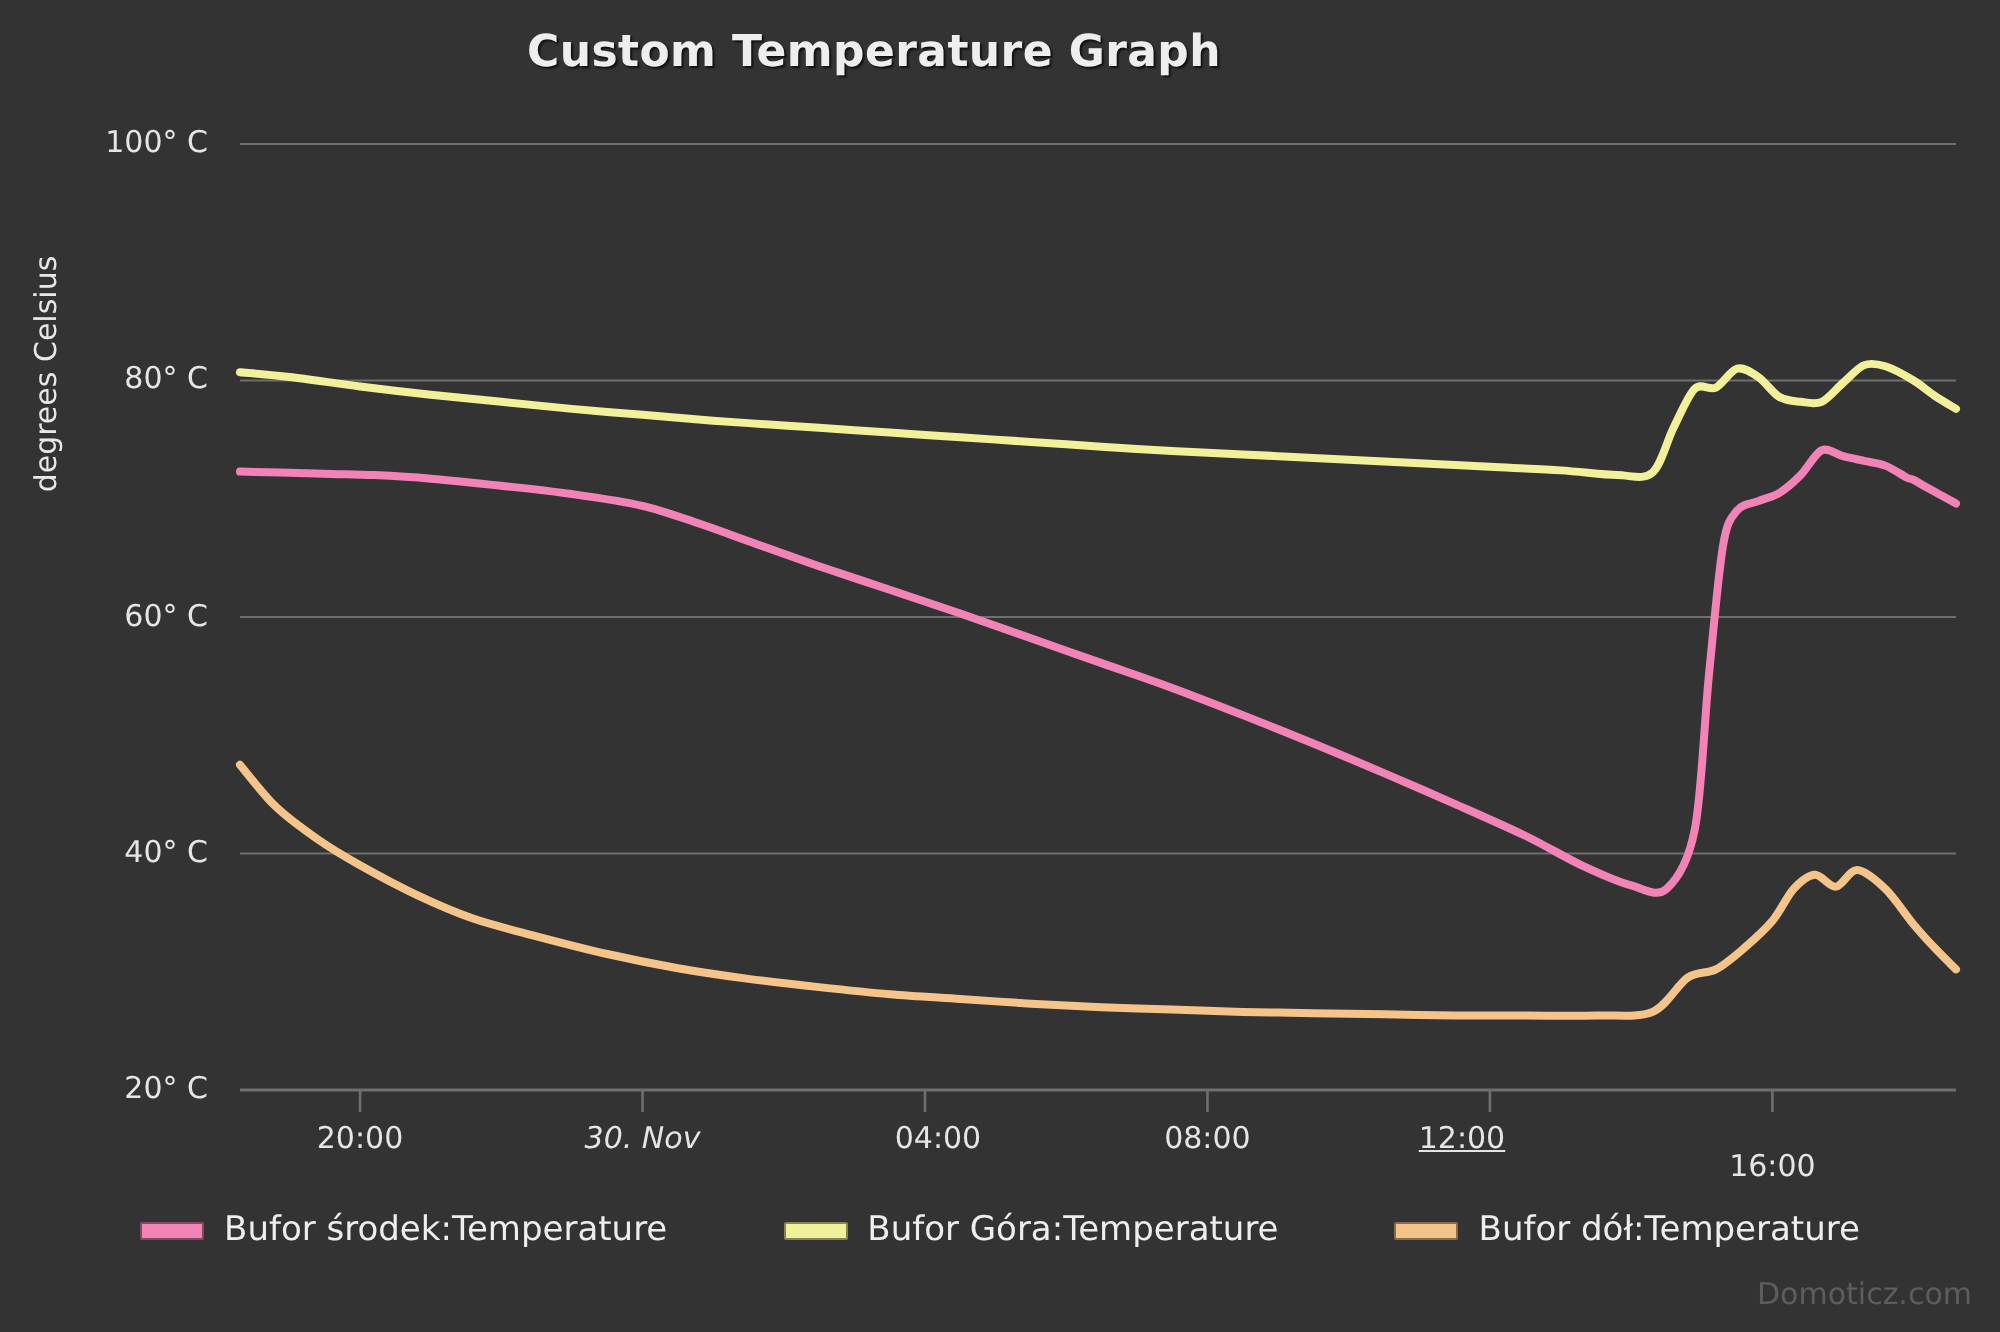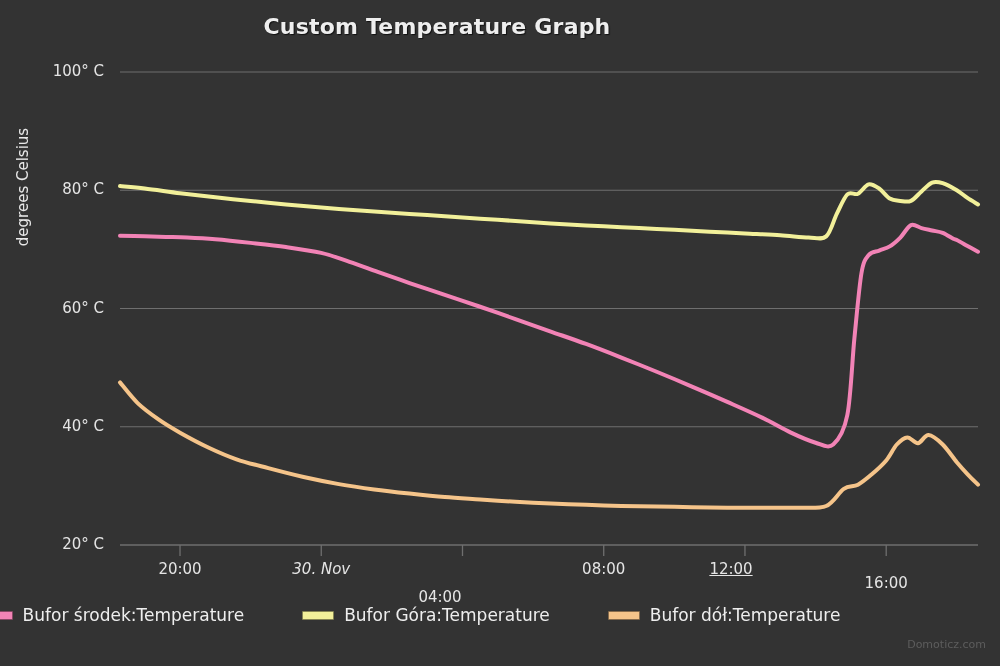--- a/index.html
+++ b/index.html
@@ -60,21 +60,21 @@
     width: 90px;
   }
   .xtick-label {
     text-align: center;
     width: 110px;
   }
   #legend {
     position: absolute;
     left: 0;
     top: 605px;
-    width: 821px;
+    width: 1000px;
     display: flex;
     justify-content: center;
     align-items: center;
     gap: 58px;
   }
   .legend-entry {
     display: flex;
     align-items: center;
     gap: 10px;
   }
@@ -86,21 +86,21 @@
   }
   .legend-label {
     font-size: 17px;
     color: #eeeeee;
     white-space: nowrap;
   }
   #watermark {
     position: absolute;
     right: 14px;
     top: 638px;
-    font-size: 11px;
+    font-size: 15px;
     color: #5d5d5d;
   }
 </style>
 </head>
 <body>
 
 <div id="chart-root">
 
   <div id="chart-title">Custom Temperature Graph</div>
 
@@ -132,21 +132,21 @@
   <div id="ytick-labels">
       <div class="tick-label ytick-label" style="left: 14px; top: 535px;">20° C</div>
       <div class="tick-label ytick-label" style="left: 14px; top: 416.75px;">40° C</div>
       <div class="tick-label ytick-label" style="left: 14px; top: 298.5px;">60° C</div>
       <div class="tick-label ytick-label" style="left: 14px; top: 180.25px;">80° C</div>
       <div class="tick-label ytick-label" style="left: 14px; top: 62px;">100° C</div>
     </div>
   <div id="xtick-labels">
       <div class="tick-label xtick-label" style="left: 125.025px; top: 560px;">20:00</div>
       <div class="tick-label xtick-label" style="left: 266.259px; top: 560px; font-style: italic;">30. Nov</div>
-      <div class="tick-label xtick-label" style="left: 385px; top: 560px; margin-top: 28px;">04:00</div>
+      <div class="tick-label xtick-label" style="left: 414px; top: 560px;">04:00</div>
       <div class="tick-label xtick-label" style="left: 548.728px; top: 560px;">08:00</div>
       <div class="tick-label xtick-label" style="left: 676px; top: 560px; text-decoration: underline;">12:00</div>
       <div class="tick-label xtick-label" style="left: 831.198px; top: 574px;">16:00</div>
     </div>
 
   <div id="legend">
       <div class="legend-entry">
         <span class="legend-swatch" style="background: rgb(242, 131, 182);"></span>
         <span class="legend-label">Bufor środek:Temperature</span>
       </div>

